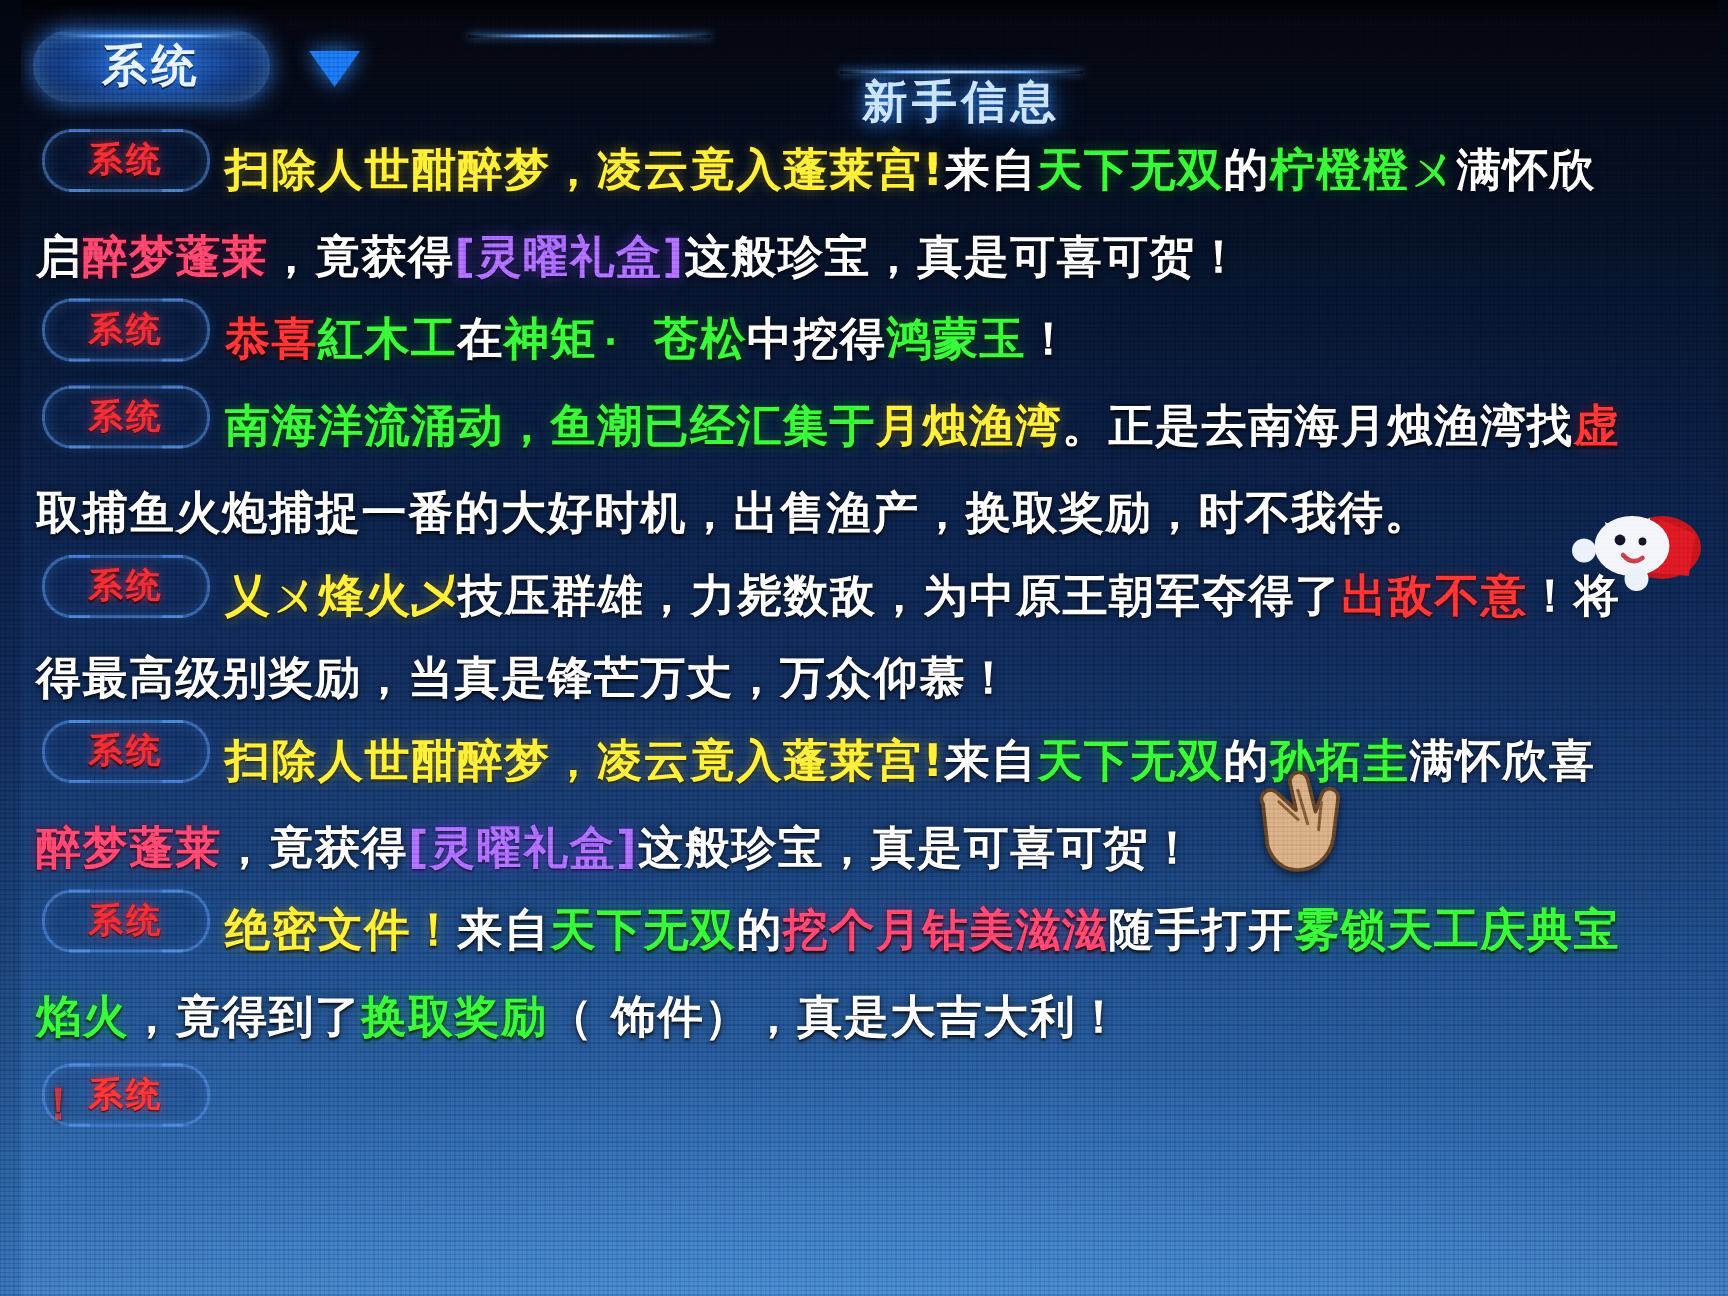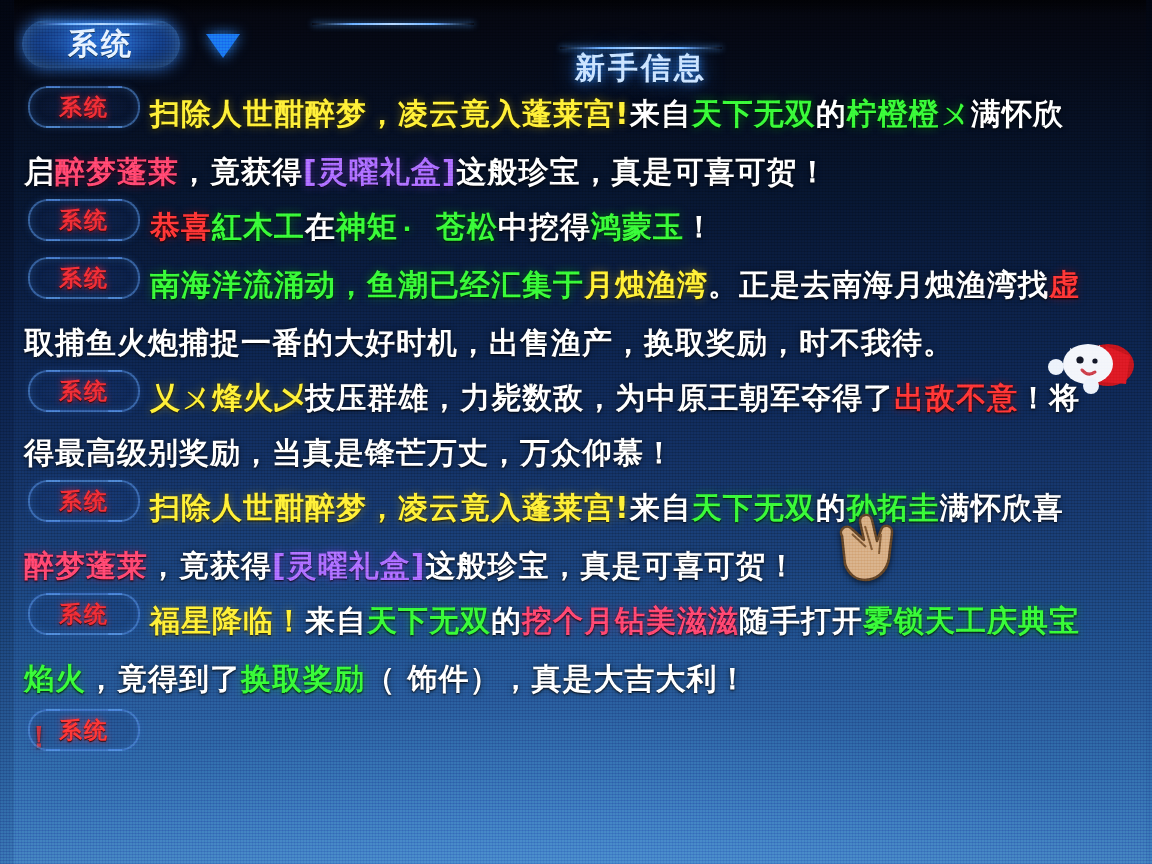--- a/index.html
+++ b/index.html
@@ -214,21 +214,21 @@
       </div>
       <div class="msg">
         <div class="line indent"><span class="sysbadge">系统</span><span class="c-yellow">乂ㄨ烽火乄</span><span class="c-white">技压群雄，力毙数敌，为中原王朝军夺得了</span><span class="c-red">出敌不意</span><span class="c-white">！将</span></div>
         <div class="line flush"><span class="c-white">得最高级别奖励，当真是锋芒万丈，万众仰慕！</span></div>
       </div>
       <div class="msg">
         <div class="line indent"><span class="sysbadge">系统</span><span class="c-yellow">扫除人世酣醉梦，凌云竟入蓬莱宫!</span><span class="c-white">来自</span><span class="c-green">天下无双</span><span class="c-white">的</span><span class="c-green">孙拓圭</span><span class="c-white">满怀欣喜</span></div>
         <div class="line flush"><span class="c-pink">醉梦蓬莱</span><span class="c-white">，竟获得</span><span class="c-purple">[灵曜礼盒]</span><span class="c-white">这般珍宝，真是可喜可贺！</span></div>
       </div>
       <div class="msg">
-        <div class="line indent"><span class="sysbadge">系统</span><span class="c-yellow">福星降临！</span><span class="c-white">来自</span><span class="c-green">天下无双</span><span class="c-white">的</span><span class="c-pink">挖个月钻美滋滋</span><span class="c-white">随手打开</span><span class="c-green">雾锁天工庆典宝</span></div>
+        <div class="line indent"><span class="sysbadge">系统</span><span class="c-yellow">绝密文件！</span><span class="c-white">来自</span><span class="c-green">天下无双</span><span class="c-white">的</span><span class="c-pink">挖个月钻美滋滋</span><span class="c-white">随手打开</span><span class="c-green">雾锁天工庆典宝</span></div>
         <div class="line flush"><span class="c-green">焰火</span><span class="c-white">，竟得到了</span><span class="c-green">换取奖励</span><span class="c-white">（ 饰件），真是大吉大利！</span></div>
       </div>
       <div class="msg msg-red">
         <div class="line indent"><span class="sysbadge">系统</span></div>
         <div class="line flush"><span class="c-red">！</span></div>
       </div>
     </div>
 
   <svg id="pet-icon" viewBox="0 0 96 66">
     <ellipse cx="62" cy="33" rx="26" ry="21" fill="#c9161f"></ellipse>

